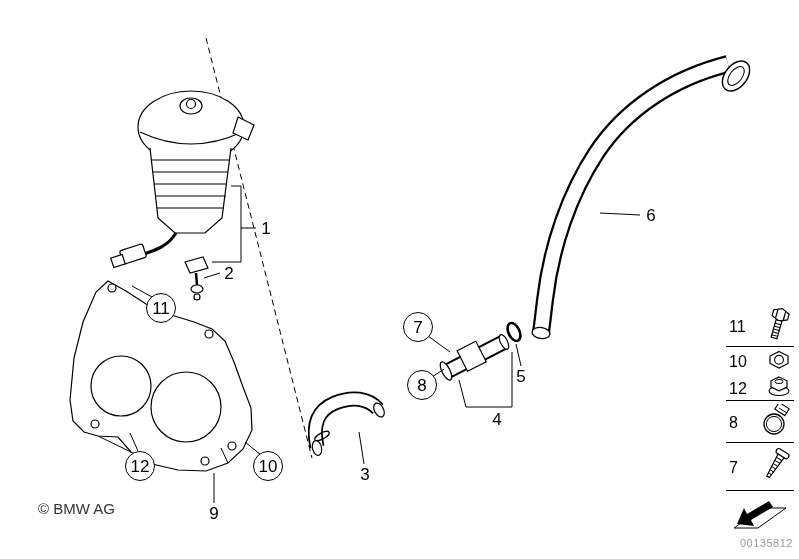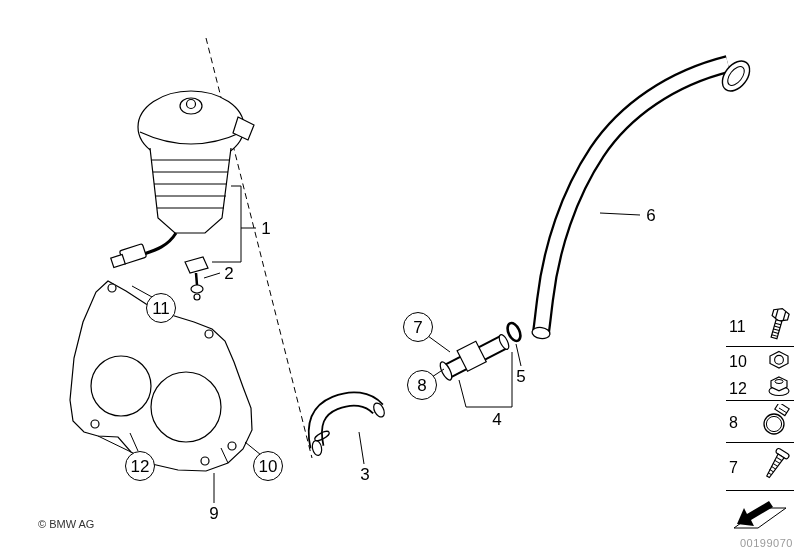--- a/index.html
+++ b/index.html
@@ -11,21 +11,21 @@
         color:#000; background:transparent; text-align:center; cursor:pointer; }
   .co.circle { width:30px; height:30px; border:1.5px solid #000; border-radius:50%;
                background:#fff; display:flex; align-items:center; justify-content:center; }
   .legend { position:absolute; left:726px; top:303px; width:68px; display:flex; flex-direction:column; }
   .sec { border-bottom:1px solid #000; padding:2px 1px; }
   .sec:last-child { border-bottom:none; }
   .lrow { display:flex; align-items:center; justify-content:space-between; padding:1px 2px; cursor:pointer; }
   .lrow .num { font-size:16px; }
   .sec-11 { height:44px; } .sec-1012 { height:54px; }
   .sec-8 { height:42px; } .sec-7 { height:48px; } .sec-arrow { height:42px; display:flex; align-items:center; justify-content:center; }
-  .footer-copy { position:absolute; left:38px; top:518px; font-size:11px; color:#333; }
+  .footer-copy { position:absolute; left:38px; top:500px; font-size:15px; color:#333; }
   .footer-part { position:absolute; left:740px; top:537px; font-size:11px; color:#9a9a9a; letter-spacing:.5px; }
 </style>
 </head>
 <body>
 
 <div class="canvas">
 
   <svg class="art" width="799" height="559" viewBox="0 0 799 559">
 
     <line x1="206" y1="38" x2="312" y2="458" stroke="#000" stroke-width="1" stroke-dasharray="6 4"></line>
@@ -205,15 +205,15 @@
       <span>
         <svg width="58" height="40" viewBox="0 0 58 40">
           <path d="M 3,38 L 27,38 L 55,18 L 31,18 Z" fill="#fff" stroke="#000" stroke-width="1"></path>
           <polygon points="6,34 13,18 16,24 38,11 42,17 20,30 23,36" fill="#000"></polygon>
         </svg>
       </span>
     </div>
   </aside>
 
   <div class="footer-copy">© BMW AG</div>
-  <div class="footer-part">00199070</div>
+  <div class="footer-part">00135812</div>
 
 </div>
 
 </body></html>

